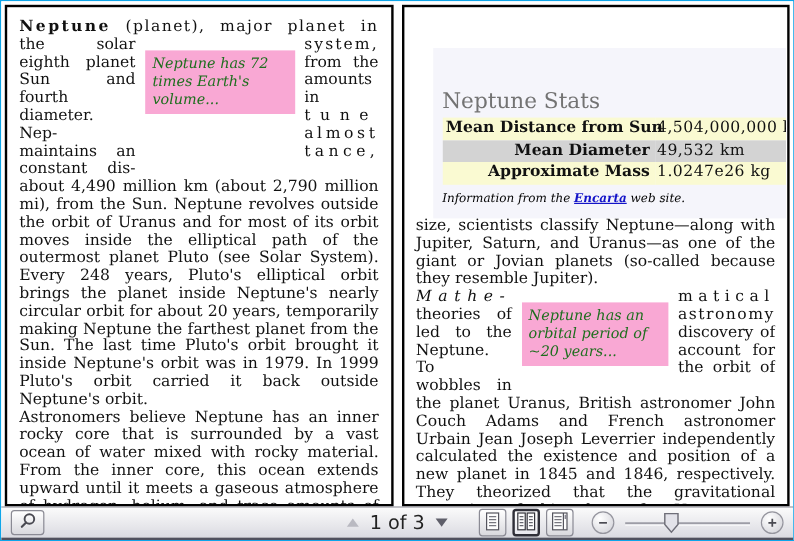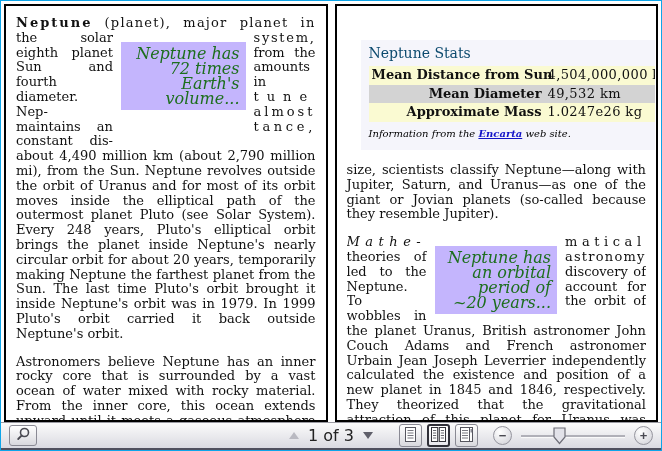--- a/index.html
+++ b/index.html
@@ -12,26 +12,26 @@
         padding:10px 10px;box-sizing:border-box;font-size:13px;line-height:14.8px;color:#111;}
   .just{text-align:justify;}
   .jline{text-align:justify;text-align-last:justify;text-justify:inter-character;overflow:hidden;}
   .title-line{letter-spacing:1.2px;}
   .title-line .tword{font-weight:bold;letter-spacing:2px;}
   .wrap-row{display:flex;gap:8px;align-items:flex-start;}
   .col-l1{width:97px;flex:none;}
   .col-r1{width:62px;flex:none;}
   .col-l2{width:80px;flex:none;}
   .col-r2{width:81px;flex:none;}
-  .floater{flex:1;background:#c4b5fd;color:#1d6e1d;font-style:italic;font-size:16px;
-           line-height:15px;padding:4px 6px;margin-top:11px;text-align:right;}
-  .para{margin-top:13px;}
+  .floater{flex:1;background:#f9a8d4;color:#1d6e1d;font-style:italic;font-size:12px;
+           line-height:15px;padding:4px 6px;margin-top:11px;}
+  .para{}
   
   .stats-panel{margin:24px -9px 0 14px;background:#f5f5fb;padding:6px 0 8px 8px;overflow:hidden;}
-  .stats-title{font-size:14px;margin-bottom:5px;color:#0c4a6e;}
+  .stats-title{font-size:18px;margin-bottom:5px;color:#737373;margin-top:32px;}
   table.stats{border-collapse:collapse;table-layout:fixed;width:330px;font-size:13px;}
   table.stats th{width:170px;text-align:right;font-weight:bold;padding:2px 4px 2px 3px;white-space:nowrap;}
   table.stats td{padding:2px 2px;white-space:nowrap;letter-spacing:0.4px;}
   table.stats tr:nth-child(odd){background:#fafad2;}
   table.stats tr:nth-child(even){background:#d3d3d3;}
   .stats-caption{margin-top:5px;font-size:10px;font-style:italic;color:#000;}
   .stats-caption a{color:#1414c8;font-weight:bold;text-decoration:underline;cursor:pointer;}
   
   .toolbar{position:absolute;left:0;right:0;bottom:0;height:28px;display:flex;align-items:center;
            background:linear-gradient(#fbfbfb,#dadae1);border-top:1px solid #9a9aa2;

